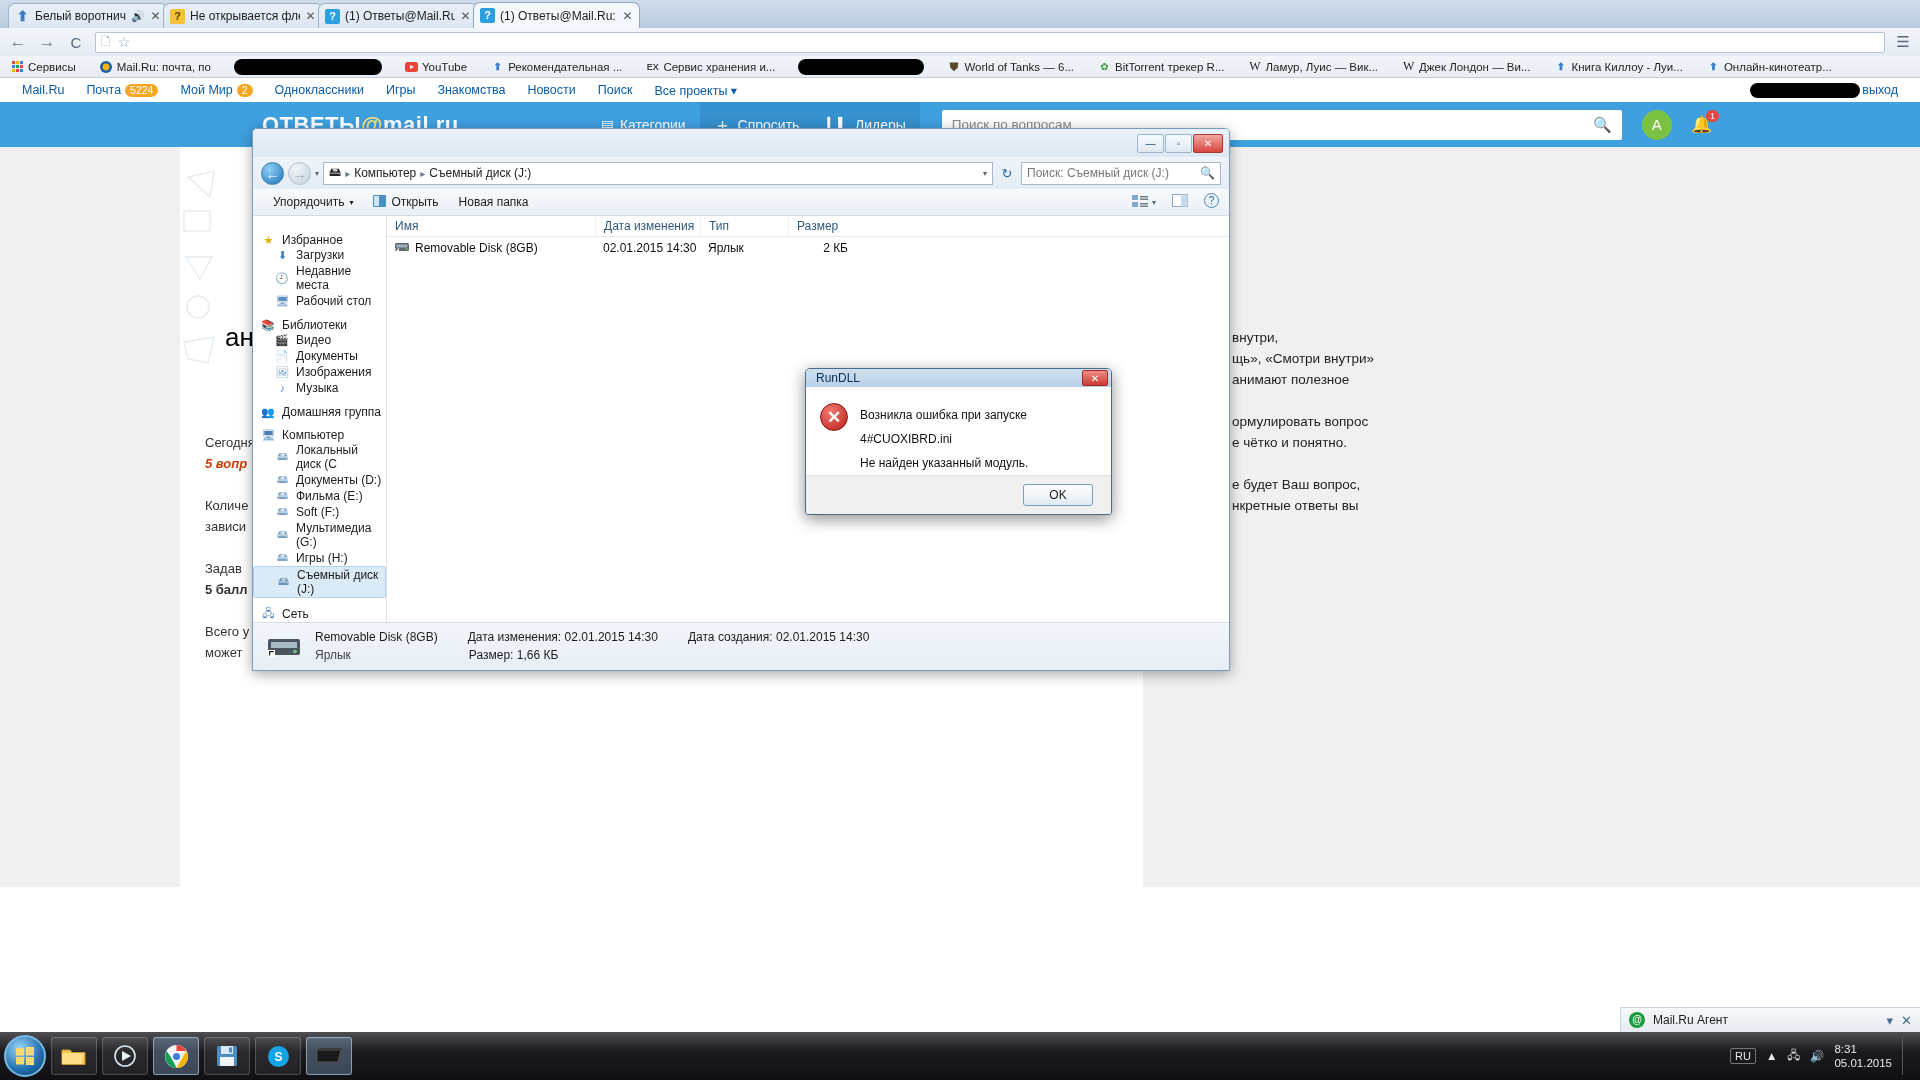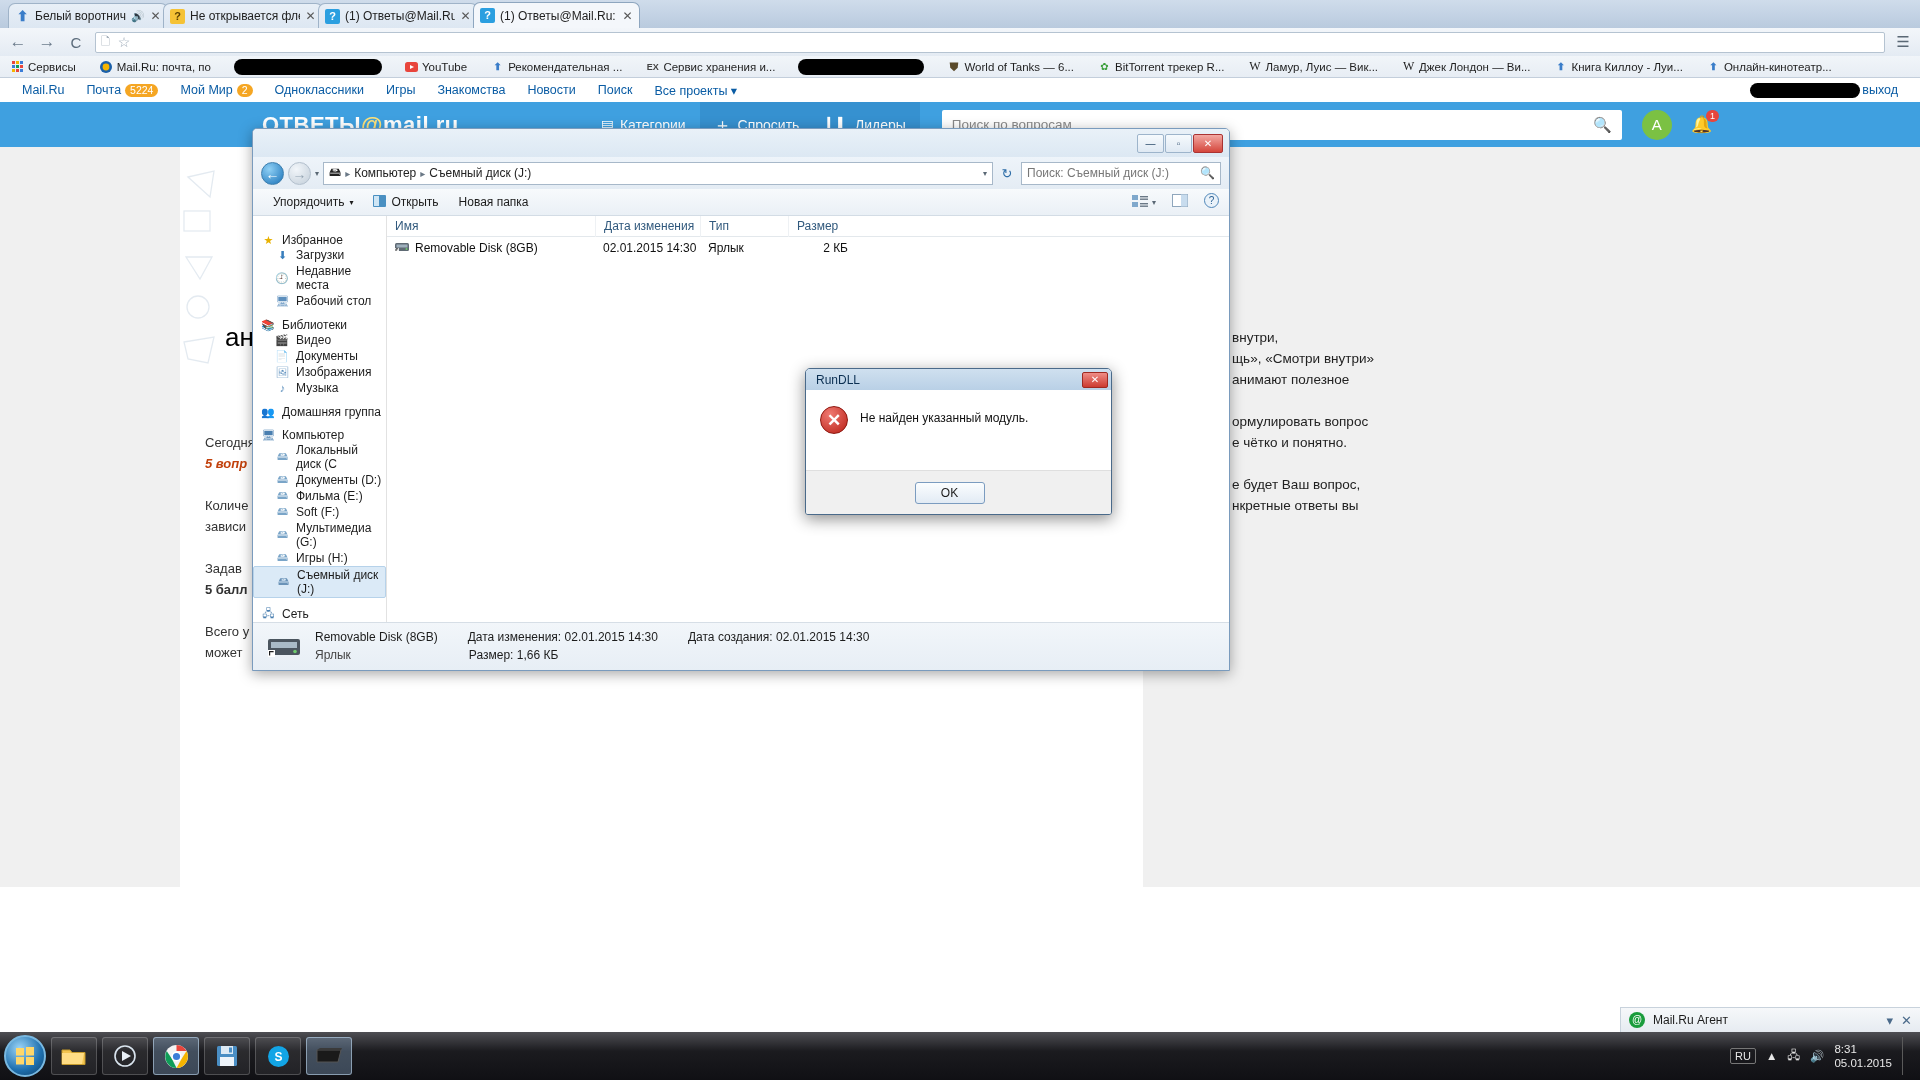--- a/index.html
+++ b/index.html
@@ -170,21 +170,21 @@
                   background:linear-gradient(#ef8d86,#cc3b31); color:#fff; font-size:10px;
                   border:1px solid #9e2a22; border-radius:2px; display:flex;
                   align-items:center; justify-content:center; cursor:pointer;}
   .dlg-body { flex:1 1 auto; background:#fff; display:flex; padding:16px 14px 0 14px; gap:12px;}
   .err-ic { width:28px;height:28px;border-radius:50%;
             background:radial-gradient(circle at 35% 28%,#f07a72,#b81f15);
             border:1px solid #8f170f; color:#fff; font-size:17px; font-weight:bold;
             display:flex;align-items:center;justify-content:center; flex:0 0 28px;}
   .dlg-msg { font-size:12px; color:#111; line-height:24px;}
   .dlg-foot { height:44px; background:#f0f0f0; border-top:1px solid #dfdfdf;
-              display:flex; align-items:center; justify-content:center; padding-right:18px;}
+              display:flex; align-items:center; justify-content:flex-end; padding-right:18px;}
   .okbtn { width:70px;height:22px;border:1px solid #7b9cc0;border-radius:3px;
            background:linear-gradient(#fbfdfe,#e2ebf4); font-size:12px; color:#1c1c1c;
            display:flex;align-items:center;justify-content:center;cursor:pointer;}
 
   
   .taskbar { position:absolute; left:0; bottom:0; width:1920px; height:48px;
              background:linear-gradient(#4f4f54,#1b1b1f 40%,#101014);
              display:flex; align-items:center; padding-left:4px; gap:5px;}
   .startorb { width:42px;height:42px;border-radius:50%;
               background:radial-gradient(circle at 36% 30%,#9ad4f7,#1e6fae 60%,#0d3f68);
@@ -637,20 +637,21 @@
 </div>
 
 <div class="dlg">
   <div class="dlg-title">
     <span>RunDLL</span>
     <span class="x">✕</span>
   </div>
   <div class="dlg-body">
     <div class="err-ic">✕</div>
     <div class="dlg-msg">
+      <div>Возникла ошибка при запуске 4#CUOXIBRD.ini</div>
       <div>Не найден указанный модуль.</div>
     </div>
   </div>
   <div class="dlg-foot">
     <div class="okbtn">OK</div>
   </div>
 </div>
 
 <div class="agentbar">
   <span class="abi">@</span>

